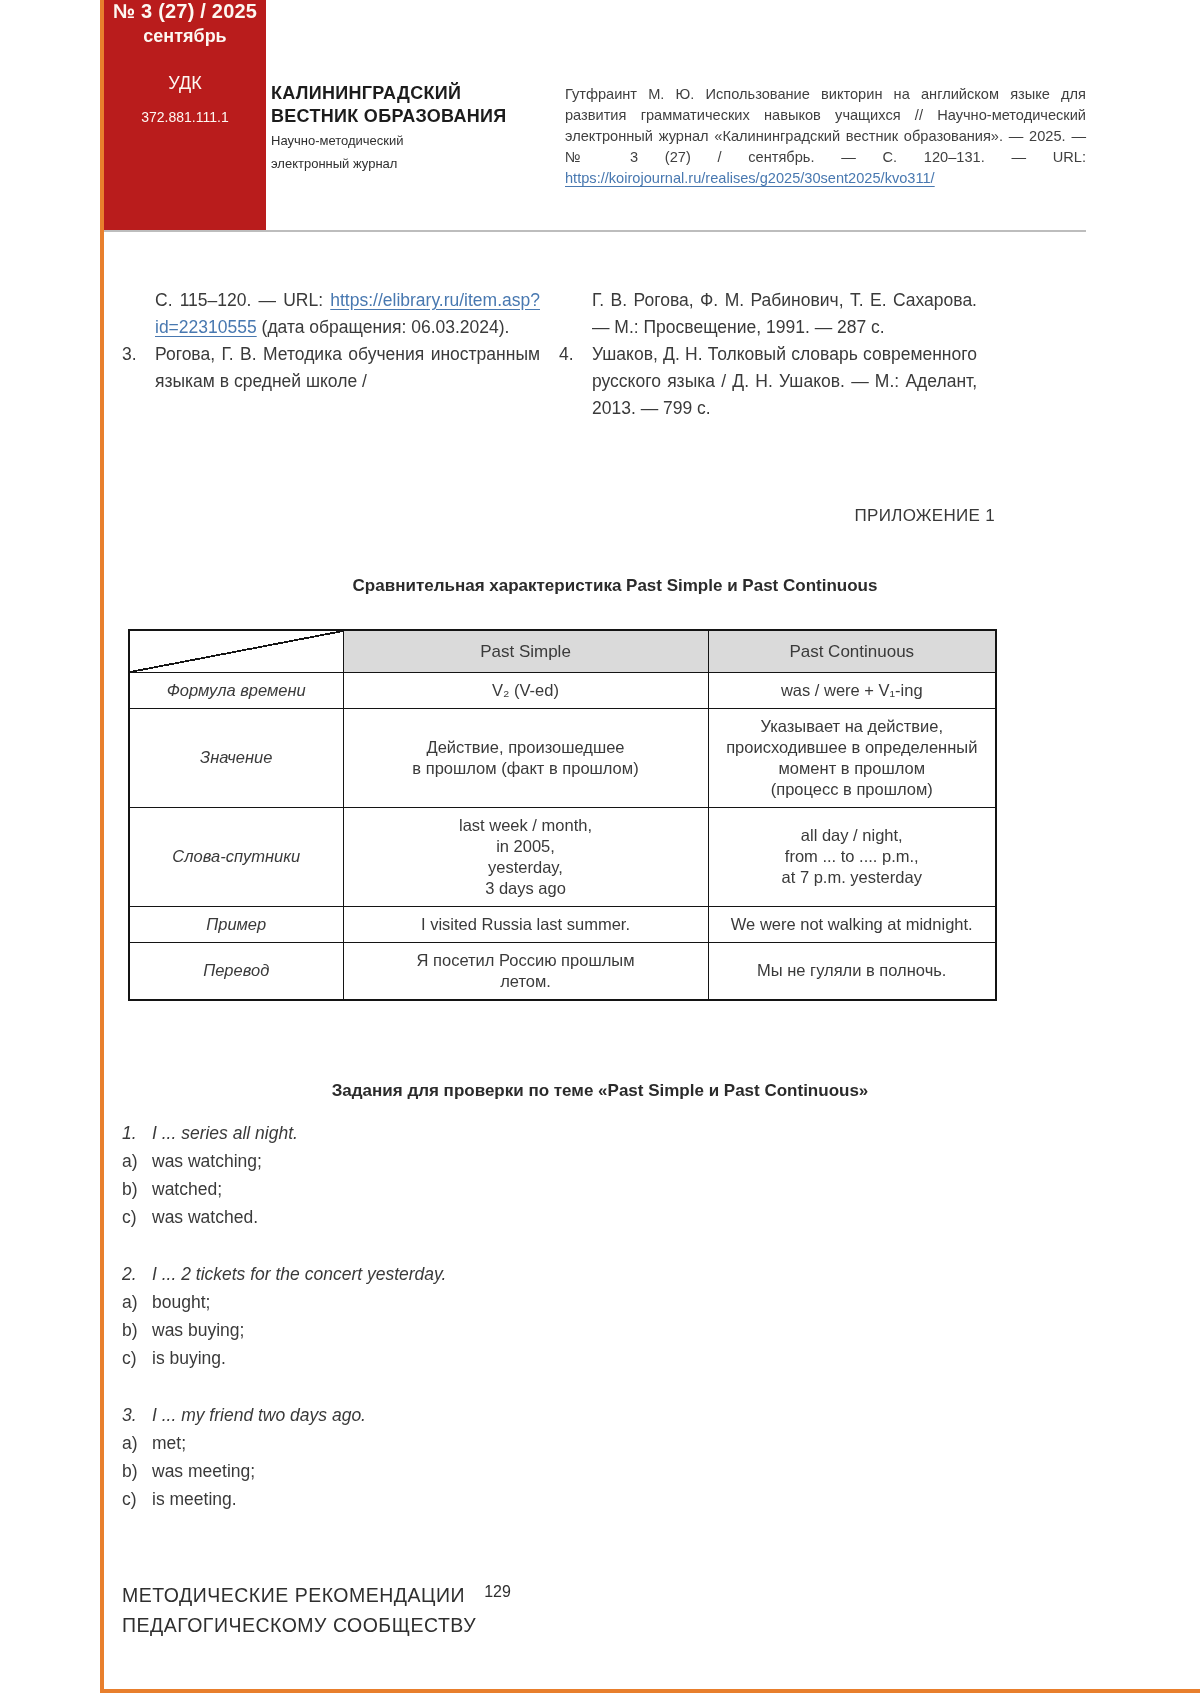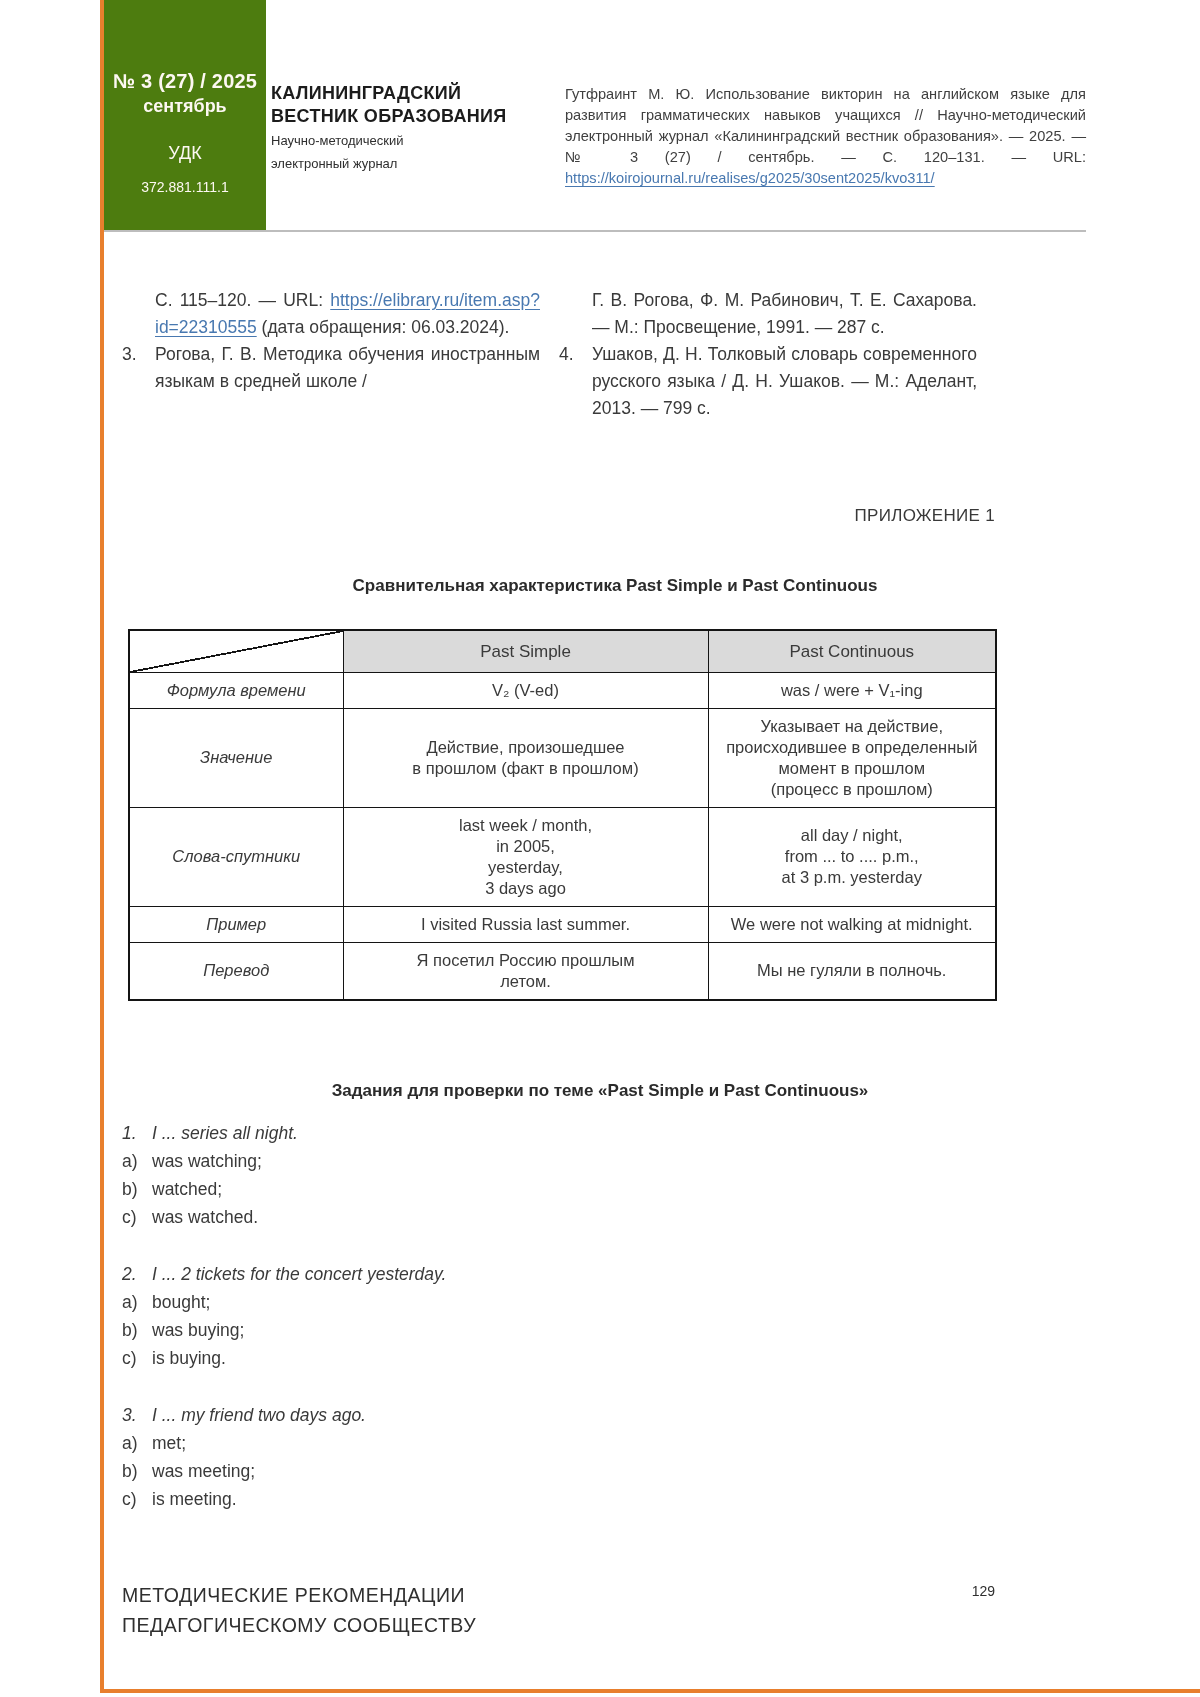--- a/index.html
+++ b/index.html
@@ -11,21 +11,21 @@
   }
   .page { position:absolute; inset:0; }
 
   
   .accent-v { position:absolute; left:100px; top:0; width:4px; height:1693px; background:#E87F2D; }
   .accent-h { position:absolute; left:100px; top:1689px; width:1100px; height:4px; background:#E87F2D; }
 
   
   .issue-box {
     position:absolute; left:104px; top:0; width:162px; height:231px;
-    background:#4d7c0f; color:#fdf8f2; text-align:center; padding-top:70px;
+    background:#b91c1c; color:#fdf8f2; text-align:center; 
   }
   .issue-box .issue { font-size:20px; font-weight:600; letter-spacing:.2px; }
   .issue-box .month { font-size:18px; font-weight:700; margin-top:3px; }
   .issue-box .udk-label { font-size:18px; margin-top:26px; }
   .issue-box .udk-num { font-size:14px; margin-top:15px; }
 
   .journal-title-block { position:absolute; left:271px; top:82px; width:280px; }
   .journal-title-block .jt { font-size:18px; font-weight:700; color:#1c1c1c; line-height:23px; letter-spacing:.3px; }
   .journal-title-block .jsub { font-size:13px; color:#2e2e2e; line-height:21px; margin-top:2px; }
 
@@ -68,21 +68,21 @@
   .q-block { margin-bottom:29px; }
   .q-line, .opt-line { display:flex; line-height:28px; }
   .q-num, .opt-letter { width:30px; flex:0 0 30px; }
   .q-line { font-style:italic; }
 
   
   .footer-section {
     position:absolute; left:122px; top:1580px;
     font-size:19.5px; line-height:30px; letter-spacing:.5px; color:#2f2f2f;
   }
-  .page-number { position:absolute; left:0; top:1583px; width:995px; text-align:right; font-size:14px; color:#2f2f2f; }
+  .page-number { position:absolute; left:0; top:1583px; width:995px; text-align:center; font-size:16px; color:#2f2f2f; }
 </style>
 </head>
 <body>
 
 <div class="page">
 
   <div class="accent-v"></div>
   <div class="accent-h"></div>
 
   <div class="issue-box">
@@ -145,21 +145,21 @@
 (процесс в прошлом)</td>
       </tr>
       <tr>
         <td class="lbl">Слова-спутники</td>
         <td class="val">last week / month,
 in 2005,
 yesterday,
 3 days ago</td>
         <td class="val">all day / night,
 from ... to .... p.m.,
-at 3 p.m. yesterday</td>
+at 7 p.m. yesterday</td>
       </tr>
       <tr>
         <td class="lbl">Пример</td>
         <td class="val">I visited Russia last summer.</td>
         <td class="val">We were not walking at midnight.</td>
       </tr>
       <tr>
         <td class="lbl">Перевод</td>
         <td class="val">Я посетил Россию прошлым
 летом.</td>

